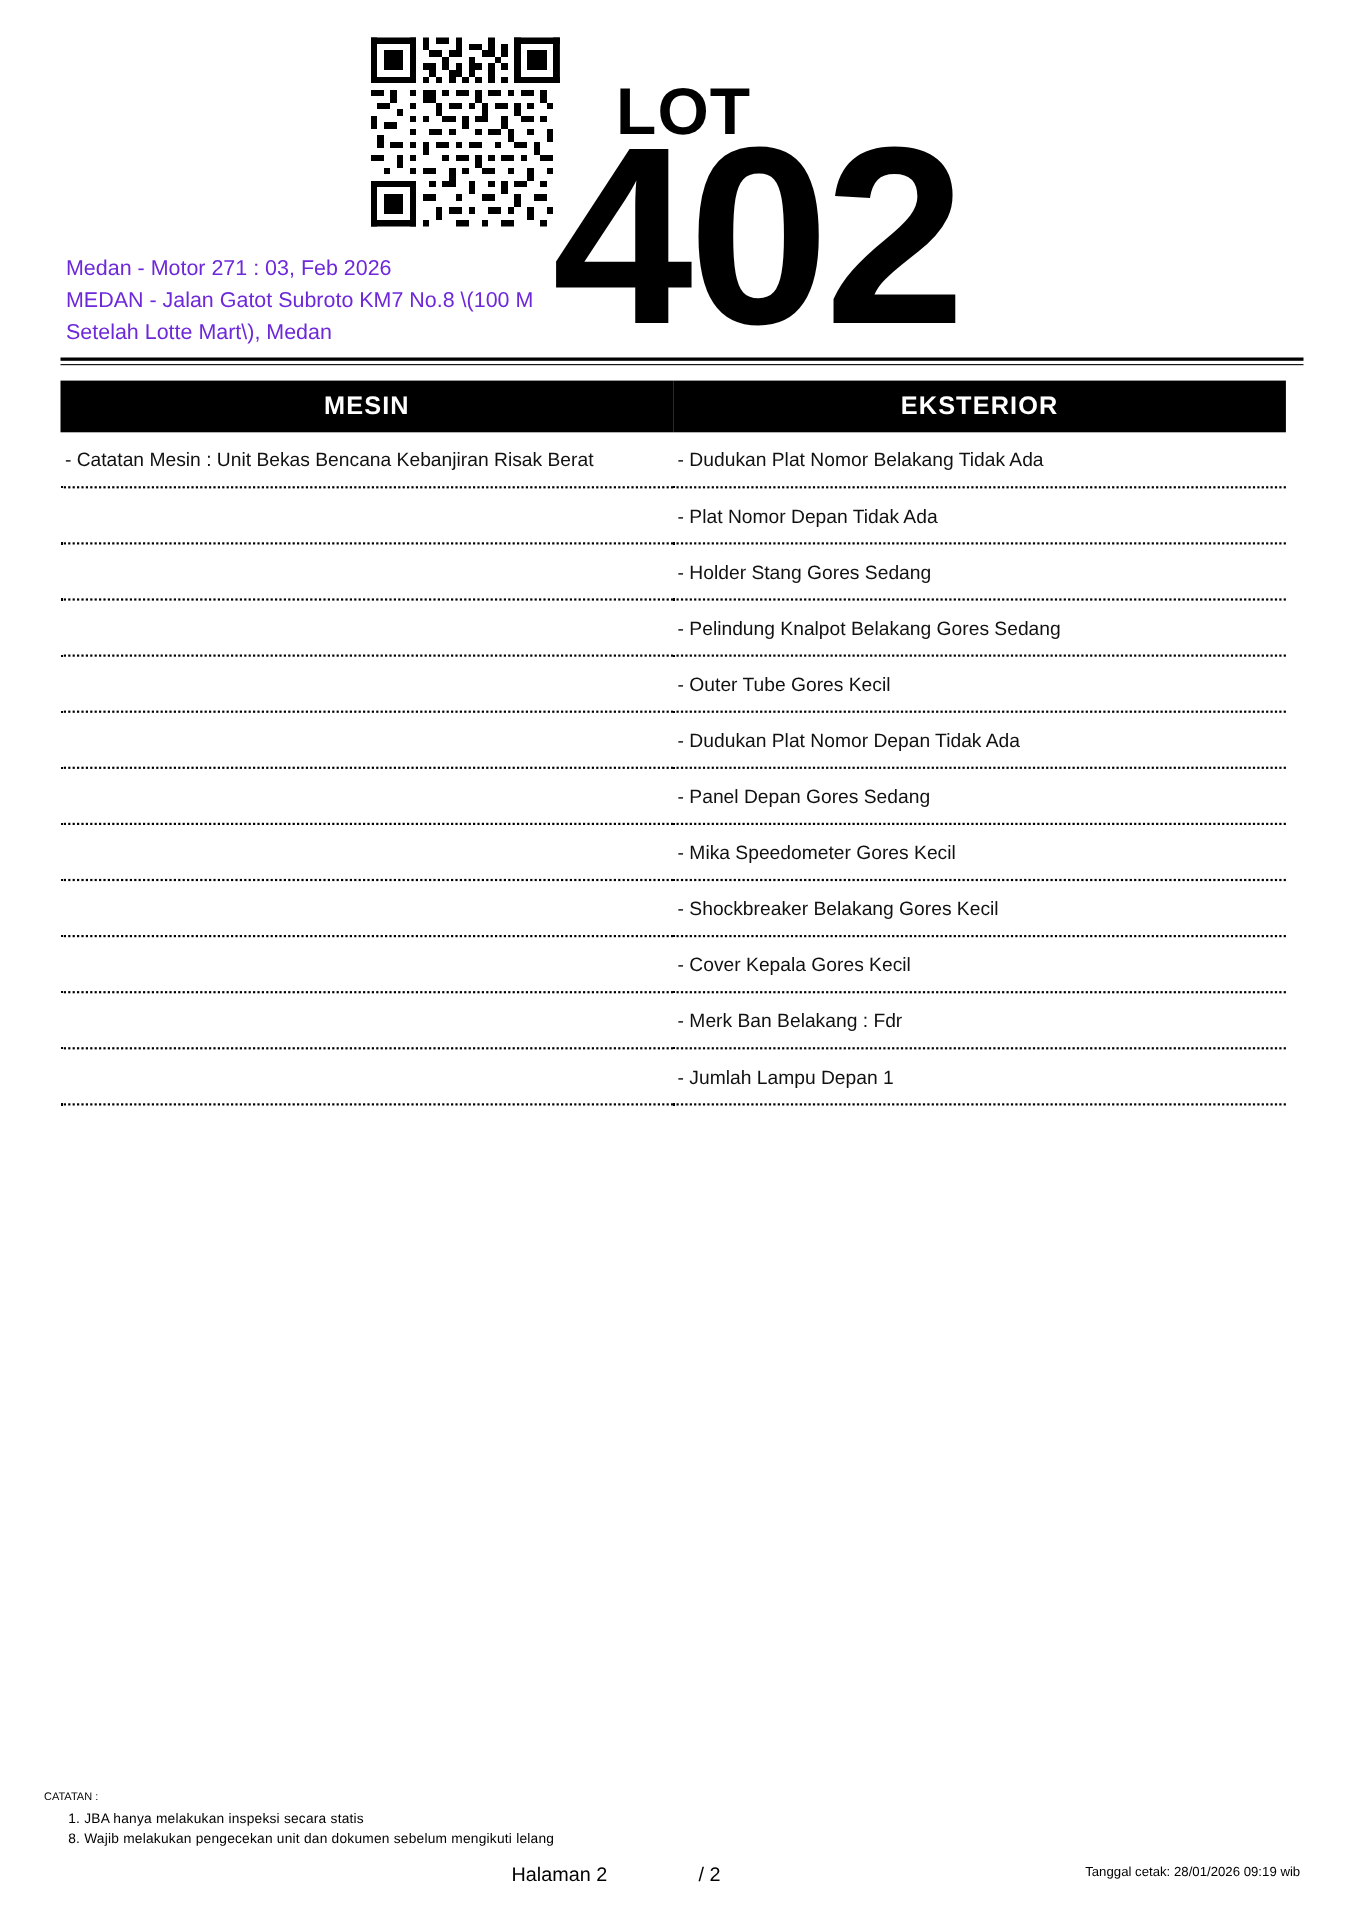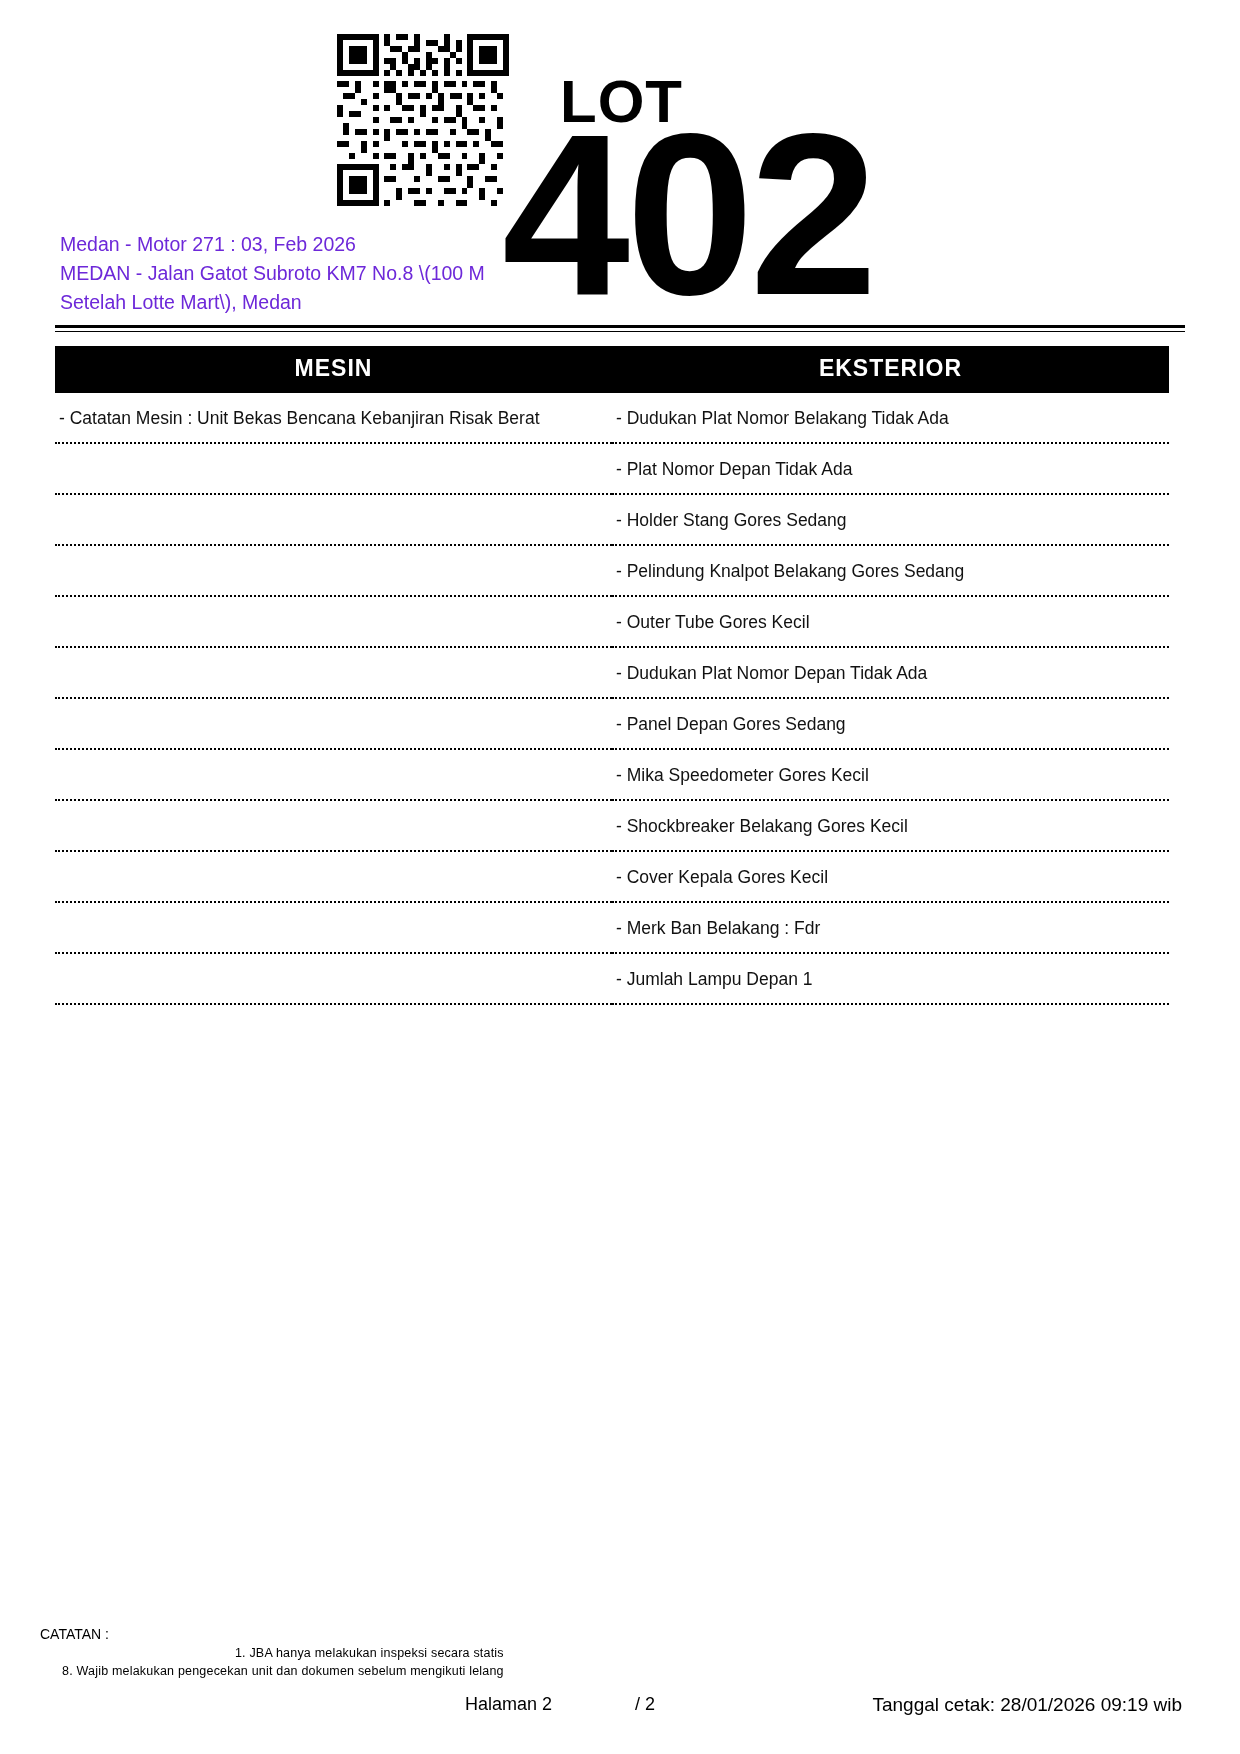--- a/index.html
+++ b/index.html
@@ -121,26 +121,25 @@
 
   
   .footer-note {
     position: absolute;
     left: 40px;
     top: 1625px;
     font-size: 13px;
     line-height: 18px;
     color: #000;
   }
-  .footer-note .title { font-size: 14px; }
+  .footer-note .title { font-size: 10px; }
   .footer-note ol {
     margin: 1px 16px 0 0;
     padding-left: 22px;
     list-style: none;
-    text-align: right;
   }
   .footer-note li { font-size: 12.5px; letter-spacing: 0.2px; }
 
   .footer-bar {
     position: absolute;
     left: 0;
     top: 1694px;
     width: 1240px;
     font-size: 18px;
   }
@@ -151,21 +150,21 @@
   }
   .page-total {
     position: absolute;
     left: 635px;
     top: 0;
   }
   .print-date {
     position: absolute;
     right: 58px;
     top: 0;
-    font-size: 19px;
+    font-size: 12px;
   }
 </style>
 </head>
 <body>
 
 <div class="page">
 
   <div class="header">
 
     <div class="qr">

